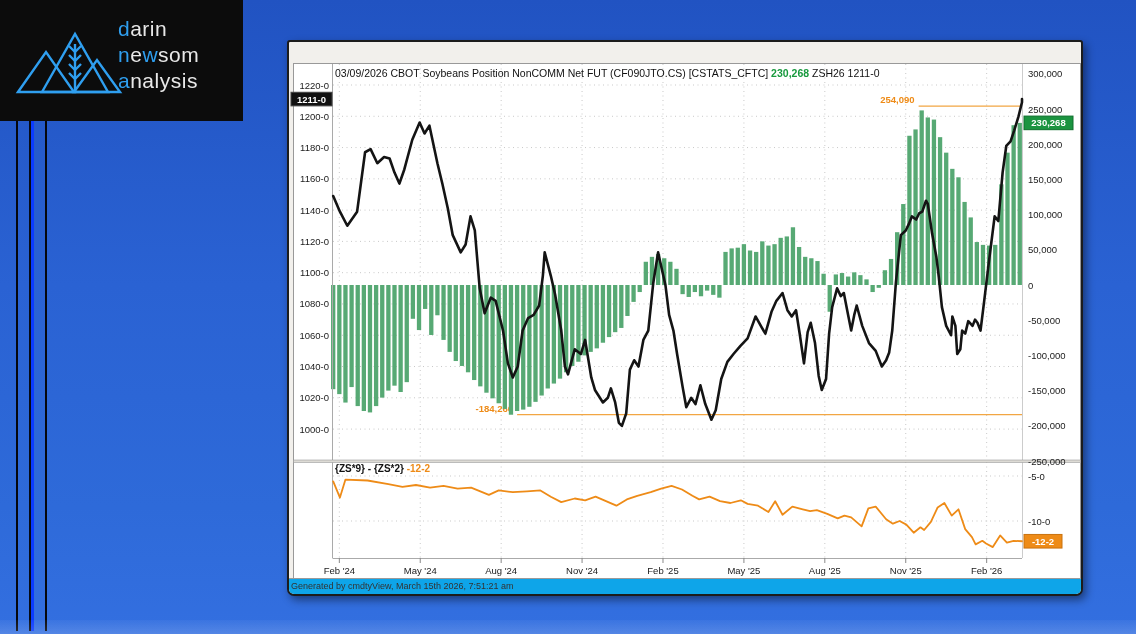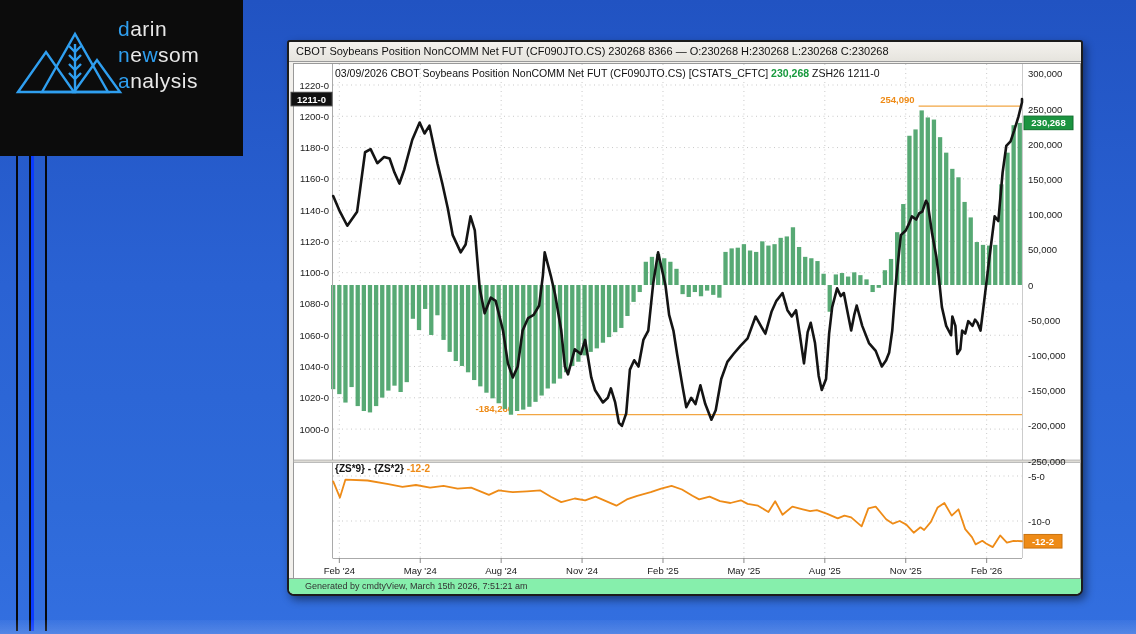--- a/index.html
+++ b/index.html
@@ -6,21 +6,21 @@
   body{
     width:1136px;height:634px;position:relative;overflow:hidden;
     font-family:"Liberation Sans",sans-serif;
     background:linear-gradient(180deg,#2153c2 0%,#2a62d3 45%,#2e6ad9 80%,#336fe0 100%);
   }
   
   .stripe{position:absolute;top:121px;bottom:3px;}
   .bottom-band{position:absolute;left:0;right:0;bottom:0;height:14px;
     background:linear-gradient(180deg,rgba(255,255,255,0.04),rgba(255,255,255,0.16));}
   
-  .logo{position:absolute;left:0;top:0;width:243px;height:156px;background:#0c0c0c;}
+  .logo{position:absolute;left:0;top:0;width:243px;height:121px;background:#0c0c0c;}
   .logo-text{position:absolute;left:118px;top:16px;font-size:21px;line-height:26px;color:#e8e8e8;letter-spacing:.5px;}
   .logo-text .b{color:#2f9ff0;}
   
   .window{
     position:absolute;left:287px;top:40px;width:796px;height:556px;
     background:#f2f0ec;border:2px solid #1c1c1c;border-radius:3px 3px 7px 7px;
     box-shadow:3px 4px 8px rgba(0,0,0,0.45);box-sizing:border-box;
   }
   .titlebar{
     position:absolute;left:0;top:0;right:0;height:19px;
@@ -31,22 +31,22 @@
   .chart-host{position:absolute;left:0;top:0;width:792px;height:552px;}
   .chart-header{
     position:absolute;left:46px;top:25px;font-size:10.5px;color:#111;white-space:nowrap;z-index:3;text-align:right;
   }
   .chart-header .green{color:#189a3e;font-weight:bold;}
   .panel2-label{
     position:absolute;left:46px;top:421px;font-size:10px;color:#111;font-weight:bold;white-space:nowrap;z-index:3;
   }
   .panel2-label .orange{color:#ee8b17;}
   .win-footer{
-    position:absolute;left:0;right:0;bottom:0;height:15px;background:#86efac;
-    border-top:1px solid #9a9a9a;font-size:9px;color:#333;line-height:15px;padding-left:16px;
+    position:absolute;left:0;right:0;bottom:0;height:15px;background:#0ea5e9;
+    border-top:1px solid #9a9a9a;font-size:9px;color:#333;line-height:15px;padding-left:2px;
     border-radius:0 0 5px 5px;
   }
   svg text{font-family:"Liberation Sans",sans-serif;}
 </style>
 </head>
 <body>
 
 <div class="stripe" style="left:16px;width:2px;background:#05070d;"></div>
 <div class="stripe" style="left:29px;width:2px;background:#070b14;"></div>
 <div class="stripe" style="left:31px;width:3px;background:#0a3bff;"></div>
@@ -67,23 +67,20 @@
     </g>
   </svg>
   <div class="logo-text">
     <div><span class="b">d</span><span>arin</span></div>
     <div><span class="b">n</span><span>e</span><span class="b">w</span><span>som</span></div>
     <div><span class="b">a</span><span>nalysis</span></div>
   </div>
 </div>
 
 <div class="window">
-  <div class="titlebar">
-    <span>CBOT Soybeans Position NonCOMM Net FUT (CF090JTO.CS) 230268 8366 — O:230268 H:230268 L:230268 C:230268</span>
-  </div>
 
   <div class="chart-host">
     <svg id="chart-svg" width="792" height="552">
         <rect x="4.5" y="21.5" width="787" height="518" fill="#ffffff" stroke="#999999"></rect>
         <line stroke="#c9c9c9" stroke-width="1" stroke-dasharray="1 3.5" x1="44" y1="43" x2="733" y2="43"></line>
         <line stroke="#c9c9c9" stroke-width="1" stroke-dasharray="1 3.5" x1="44" y1="74.28" x2="733" y2="74.28"></line>
         <line stroke="#c9c9c9" stroke-width="1" stroke-dasharray="1 3.5" x1="44" y1="105.56" x2="733" y2="105.56"></line>
         <line stroke="#c9c9c9" stroke-width="1" stroke-dasharray="1 3.5" x1="44" y1="136.84" x2="733" y2="136.84"></line>
         <line stroke="#c9c9c9" stroke-width="1" stroke-dasharray="1 3.5" x1="44" y1="168.12" x2="733" y2="168.12"></line>
         <line stroke="#c9c9c9" stroke-width="1" stroke-dasharray="1 3.5" x1="44" y1="199.4" x2="733" y2="199.4"></line>

